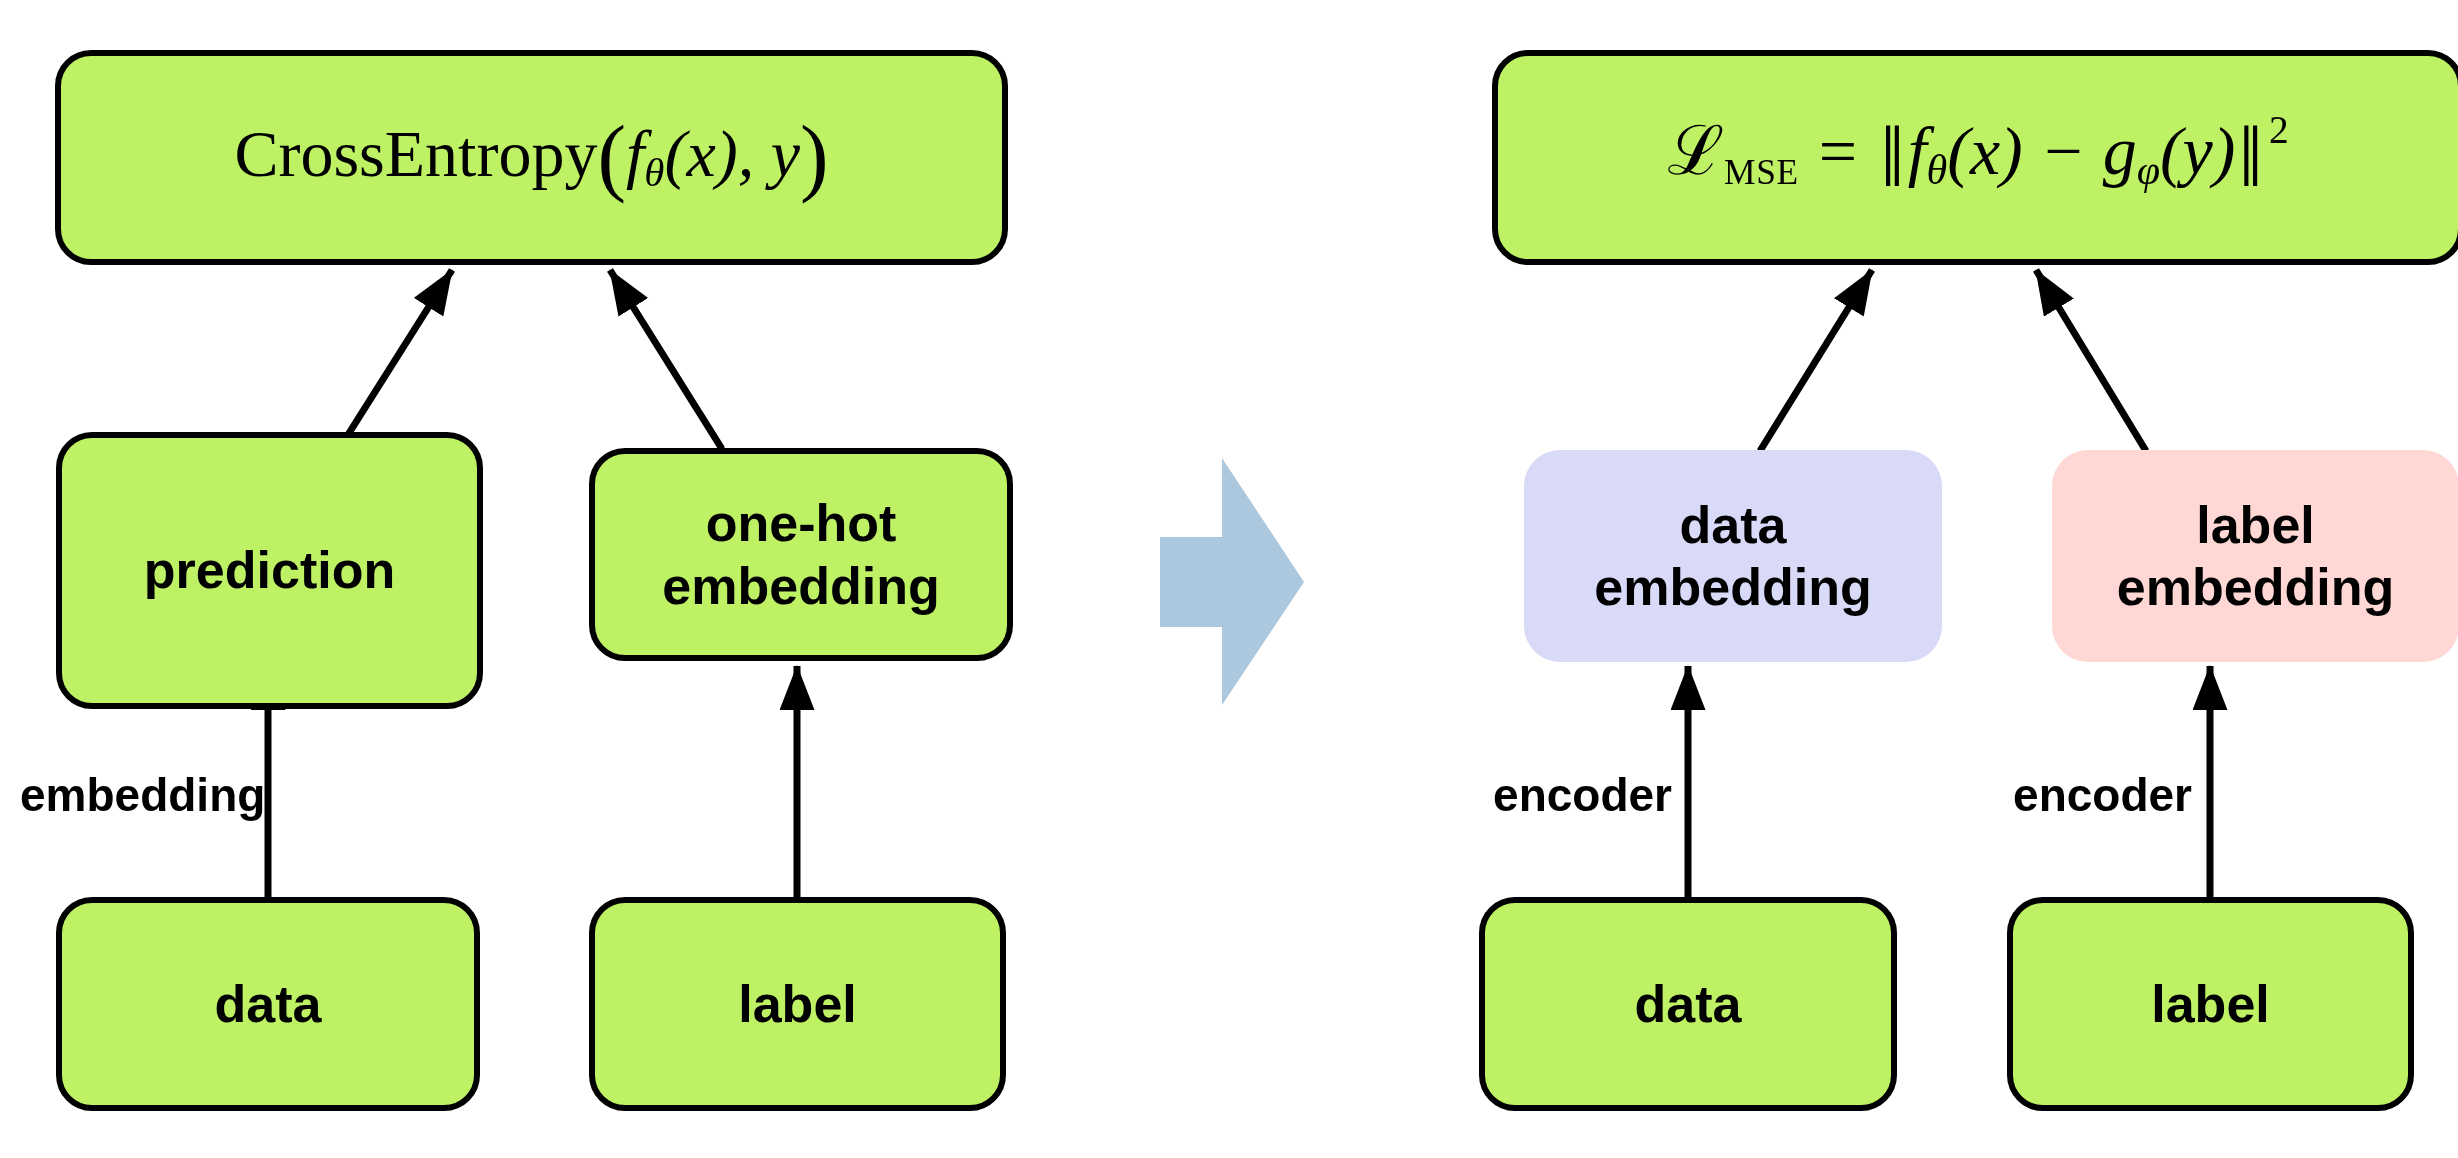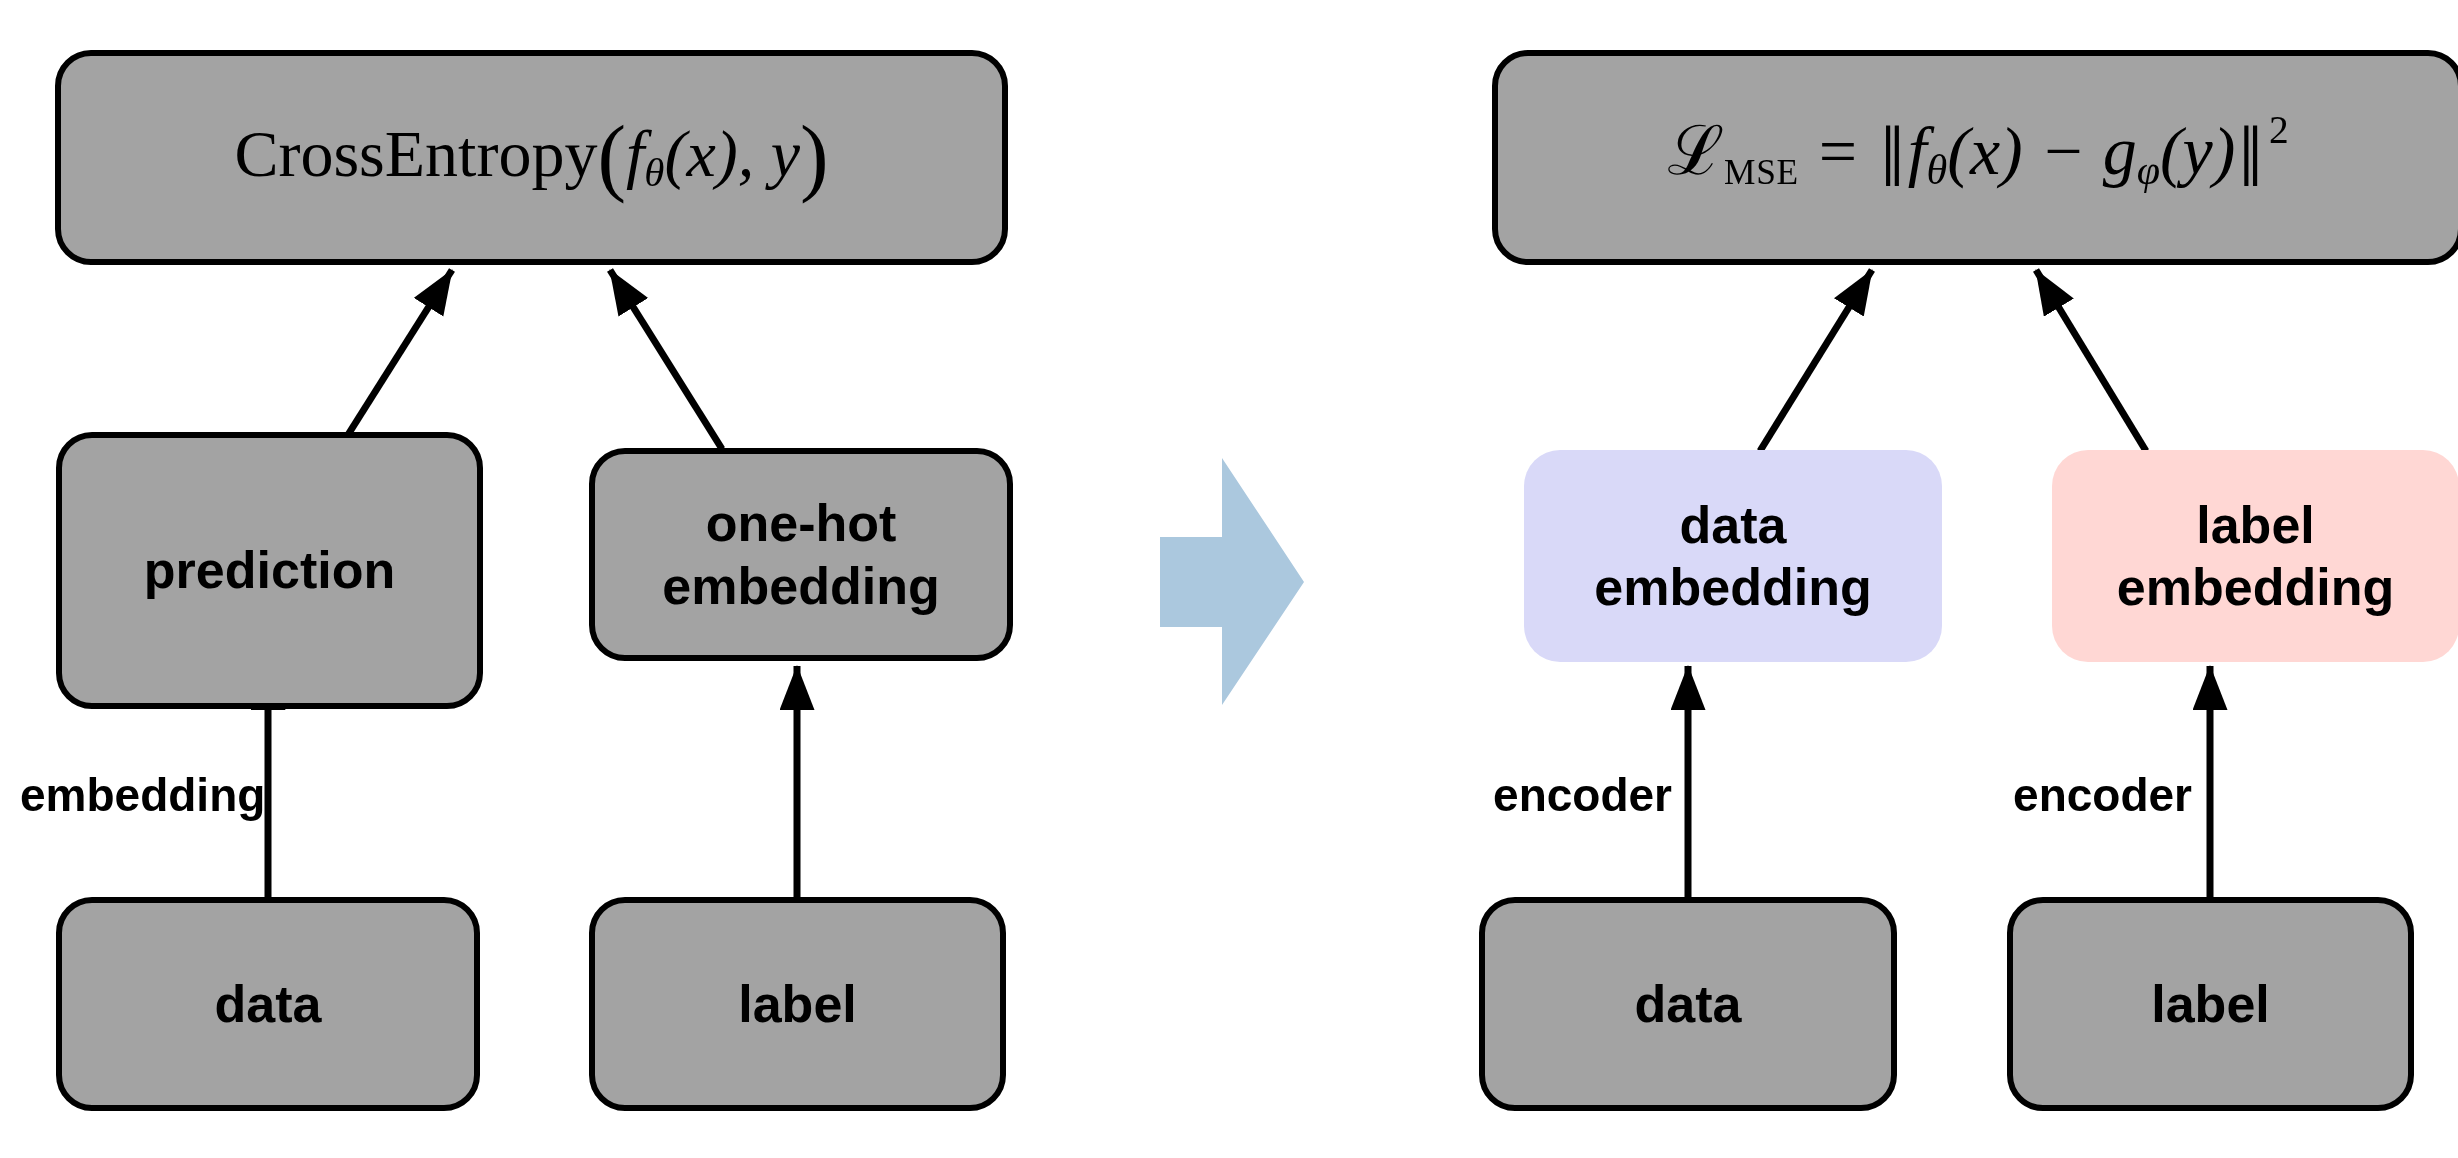--- a/index.html
+++ b/index.html
@@ -15,21 +15,21 @@
   svg.arrows {
     position: absolute;
     left: 0; top: 0;
     width: 2458px; height: 1158px;
   }
   .box {
     position: absolute;
     box-sizing: border-box;
     border: 6px solid #000;
     border-radius: 36px;
-    background: #a3a3a3;
+    background: #bef264;
     display: flex;
     align-items: center;
     justify-content: center;
     text-align: center;
     font-weight: 700;
     font-size: 52px;
     line-height: 1.2;
     font-family: "Liberation Sans", "DejaVu Sans", sans-serif;
   }
   .fillbox { border: none; margin-left: 45px; }

